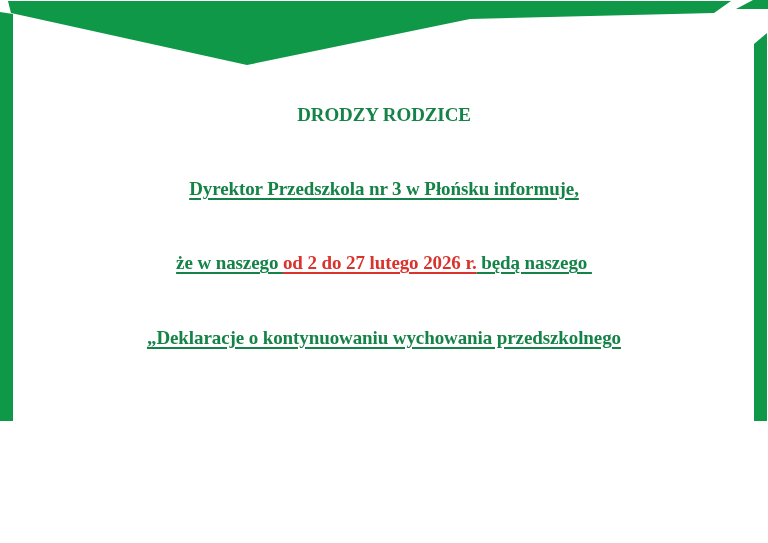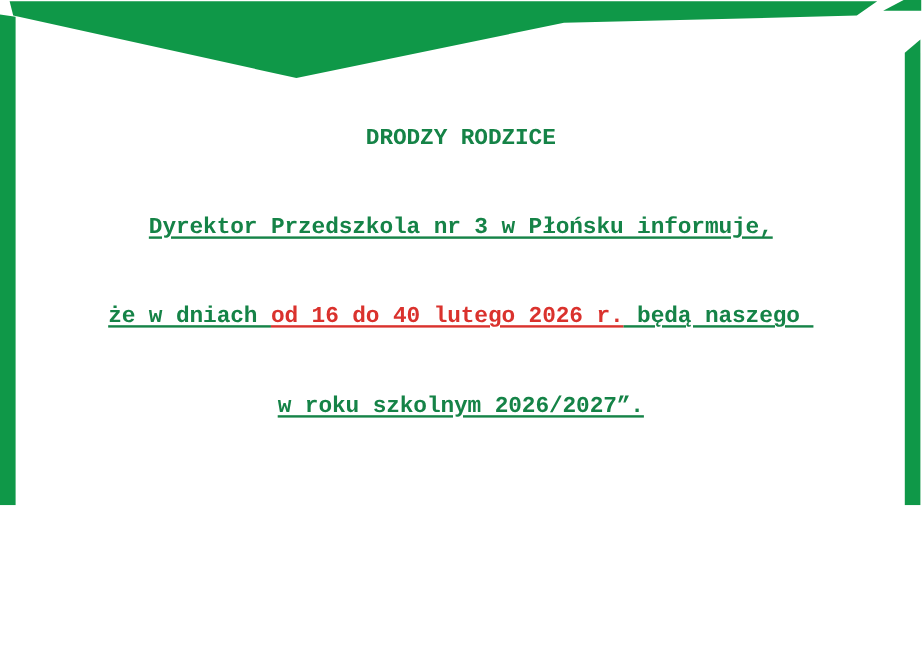--- a/index.html
+++ b/index.html
@@ -1,21 +1,21 @@
 <!DOCTYPE html>
 <html style="--text-green: #158347; --text-red: #da322d;"><head>
 <meta charset="utf-8">
 <style>
   html,body{margin:0;padding:0;background:#ffffff;}
   .poster{
     position:relative;
     width:768px;height:421px;
     background:#ffffff;
     overflow:hidden;
-    font-family:Liberation Mono, monospace;
+    font-family:Liberation Serif, serif;
   }
   .deco{position:absolute;left:0;top:0;z-index:1;}
   .content{
     position:absolute;left:14px;right:14px;top:53px;z-index:3;
     text-align:center;
     font-size:19px;
     line-height:24.8px;
     white-space:pre-wrap;
     letter-spacing:-0.1px;
   }
@@ -361,22 +361,22 @@
         <circle cx="754" cy="487" r="2.6" fill="#cf6f1e"></circle>
         <circle cx="770" cy="487" r="2.6" fill="#cf6f1e"></circle>
         <ellipse cx="758.6" cy="537" rx="3" ry="1.9" fill="#5d4a3a"></ellipse>
         <ellipse cx="765.4" cy="537" rx="3" ry="1.9" fill="#5d4a3a"></ellipse>
       </g>
   </svg>
 
   <div class="content">
     <div class="ln"><span class="seg g b">DRODZY RODZICE</span></div>
     <div class="ln"><span class="seg g b u">Dyrektor Przedszkola nr 3 w Płońsku informuje,</span></div>
-    <div class="ln"><span class="seg g b u">że w dniach </span><span class="seg r b u">od 16 do 40 lutego 2026 r.</span><span class="seg g b u"> będą naszego </span></div>
-    <div class="ln"><span class="seg g b u">w roku szkolnym 2026/2027”.</span></div>
+    <div class="ln"><span class="seg g b u">że w naszego </span><span class="seg r b u">od 2 do 27 lutego 2026 r.</span><span class="seg g b u"> będą naszego </span></div>
+    <div class="ln"><span class="seg g b u">„Deklaracje o kontynuowaniu wychowania przedszkolnego</span></div>
     
     
     
     
     
     
     
     
     
     

